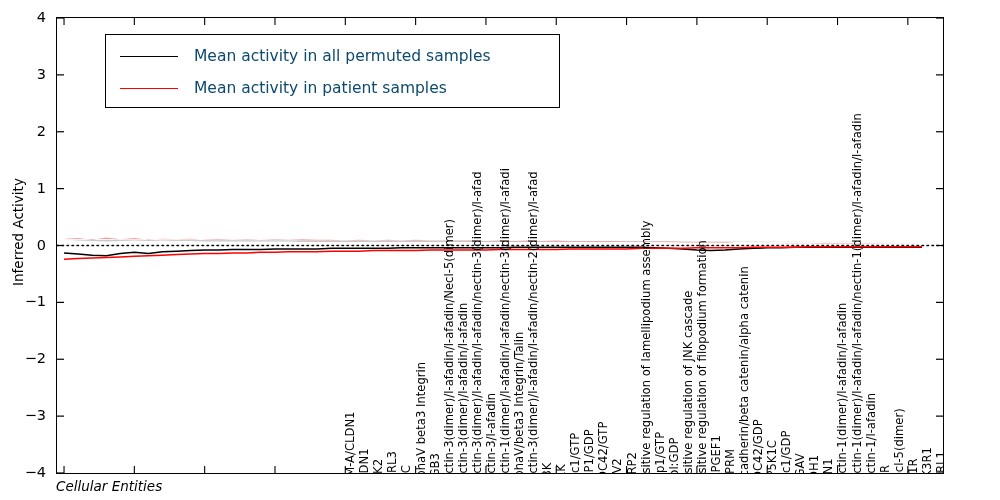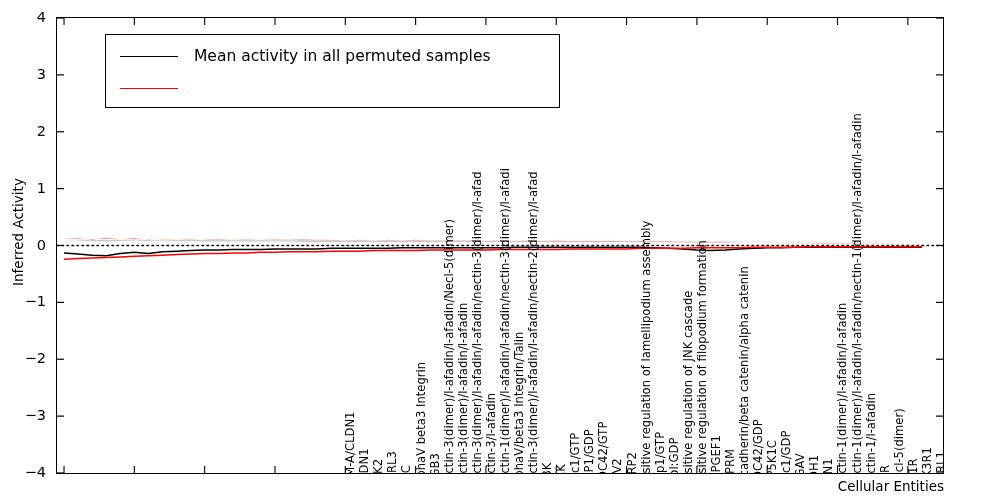--- a/index.html
+++ b/index.html
@@ -4,31 +4,31 @@
 <style>
   html,body{margin:0;padding:0;background:#ffffff;}
   body{width:1000px;height:500px;font-family:"DejaVu Sans","Liberation Sans",sans-serif;overflow:hidden;}
   #root{position:relative;width:1000px;height:500px;}
 
   .title{position:absolute;left:56px;top:-1px;width:888px;text-align:center;font-size:15.5px;color:#000;letter-spacing:0.1px;}
 
   .plot{position:absolute;left:56px;top:17px;width:888px;height:457px;border:1.2px solid #000;box-sizing:border-box;background:#fff;overflow:hidden;}
 
   .ylabel{position:absolute;left:-192px;top:224px;width:420px;text-align:center;font-size:13.5px;transform:rotate(-90deg);color:#000;}
-  .xlabel{position:absolute;left:56px;top:478px;width:888px;text-align:right;font-size:13.5px;color:#000;}
+  .xlabel{position:absolute;left:56px;top:478px;width:888px;text-align:left;font-size:13.5px;color:#000;font-style:italic;}
   .ytickwrap{position:absolute;left:0;top:0;width:56px;height:500px;}
   .yt{position:absolute;left:0;width:46px;text-align:right;font-size:14.5px;color:#000;transform:translateY(-50%);}
 
   .xticklabels{position:absolute;left:56px;top:17px;width:888px;height:457px;pointer-events:none;}
   .xl{position:absolute;font-size:11.6px;color:#000;white-space:nowrap;transform-origin:left bottom;transform:rotate(-90deg);line-height:1;}
 
   .legend{position:absolute;left:48px;top:16px;width:455px;height:74px;border:1.2px solid #000;background:#fff;box-sizing:border-box;}
   .legrow{position:absolute;left:0;width:100%;height:30px;display:flex;align-items:center;}
   .legline{width:58px;height:0;border-top-width:1.6px;border-top-style:solid;margin-left:14px;margin-right:16px;}
-  .legtxt{font-size:15.5px;color:#000000;}
+  .legtxt{font-size:15.5px;color:#0c4a6e;}
 
   svg{position:absolute;left:0;top:0;overflow:visible;}
 </style>
 </head>
 <body>
 
 <div id="root">
 
 
   <div class="ylabel">Inferred Activity</div>
@@ -160,16 +160,17 @@
         <div class="xl" style="left: 826.914px; top: 0px; height: 453px; line-height: 453px; transform: rotate(-90deg) translate(-453px, 0px); transform-origin: left top;">PIK3CA</div>
       </div>
 
     <div class="legend">
       <div class="legrow" style="top:6px">
         <span class="legline" style="border-top-color: rgb(0, 0, 0);"></span>
         <span class="legtxt">Mean activity in all permuted samples</span>
       </div>
       <div class="legrow" style="top:38px">
         <span class="legline" style="border-top-color: rgb(255, 0, 0);"></span>
+        <span class="legtxt">Mean activity in patient samples</span>
       </div>
     </div>
   </div>
 </div>
 
 </body></html>

